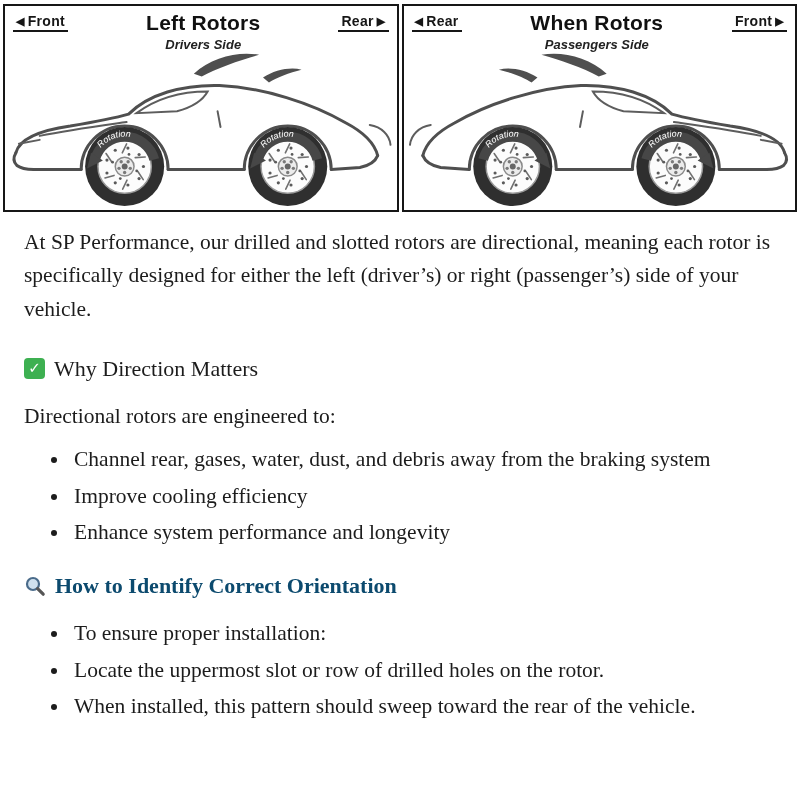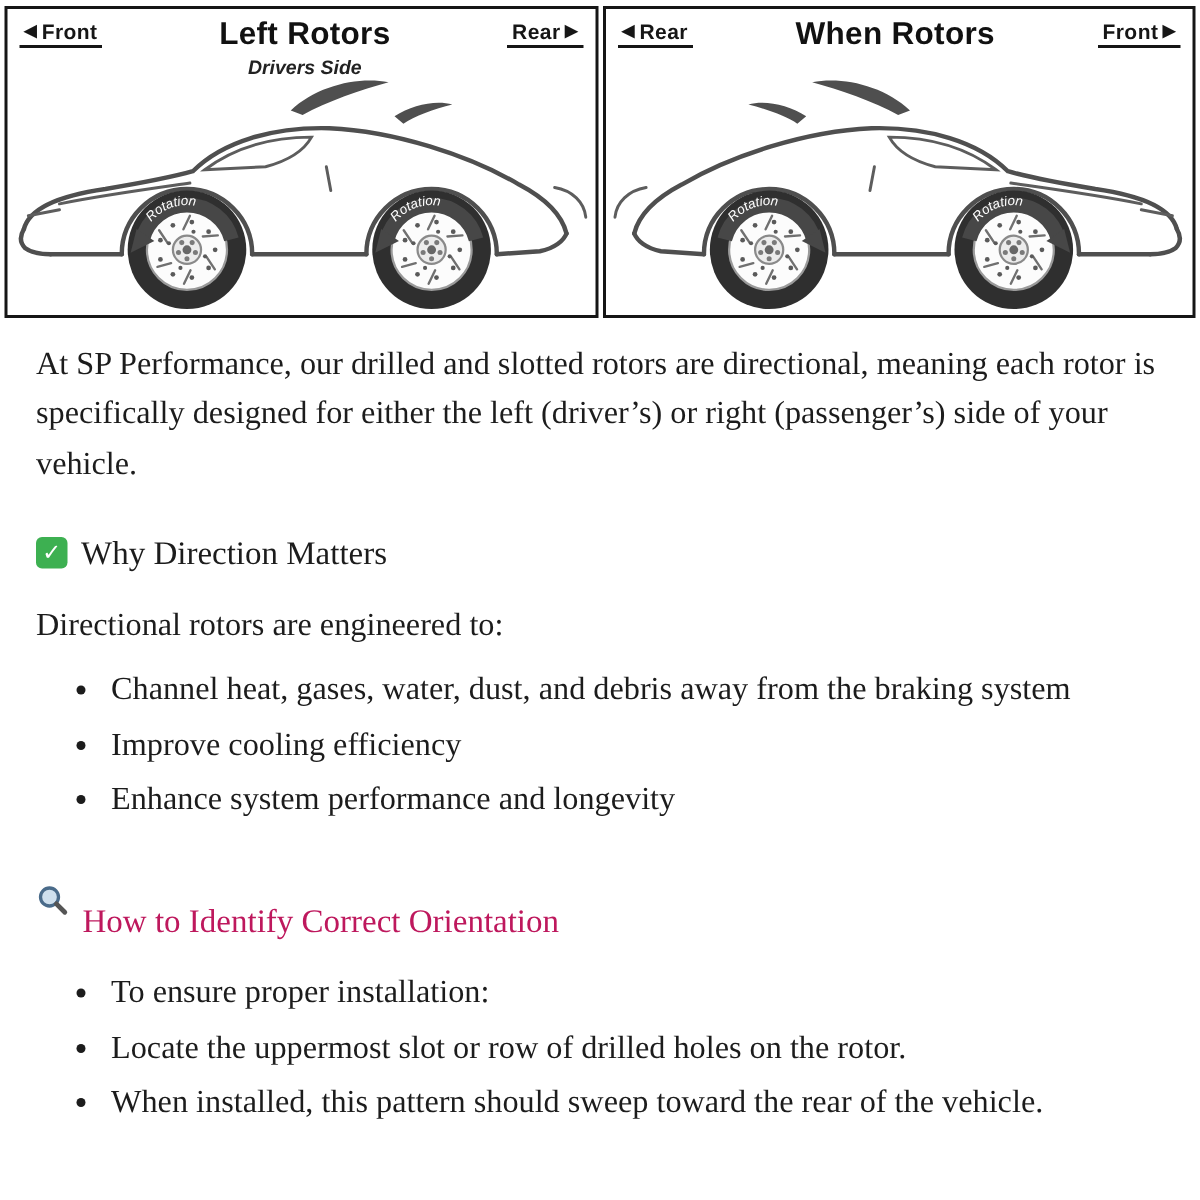--- a/index.html
+++ b/index.html
@@ -36,21 +36,21 @@
   .car-svg { position: absolute; left: 0; top: 36px; width: 100%; height: 170px; }
 
   
   .article { padding: 12px 28px 0 24px; font-size: 21.5px; line-height: 1.55; }
   .intro { margin-bottom: 26px; }
   .section-heading {
     display: flex; align-items: center; gap: 9px;
     font-size: 22px; margin: 20px 0 14px 0;
   }
   .section-heading.bold .heading-text { font-weight: normal; }
-  .section-heading.regular .heading-text { font-weight: normal; color: #be185d; margin-top: 28px; }
+  .section-heading.regular .heading-text { font-weight: bold; color: #0c4a6e; }
   .check-icon {
     width: 21px; height: 21px; background: #3db051; border-radius: 4px;
     color: #fff; display: inline-flex; align-items: center; justify-content: center;
     font-size: 15px; font-weight: bold; flex: 0 0 auto;
     font-family: "DejaVu Sans", sans-serif;
   }
   .magnifier-icon { width: 22px; height: 22px; flex: 0 0 auto; display: inline-block; }
   .lead { margin: 0 0 10px 0; }
   ul.bullets { margin: 4px 0 18px 0; padding-left: 46px; }
   ul.bullets li { margin: 3px 0; padding-left: 4px; }
@@ -159,20 +159,21 @@
   </div>
 
   <div class="panel">
     <div class="panel-header">
       <span class="dir-label">
         <span class="dir-arrow">◀</span>
         <span>Rear</span>
       </span>
       <span class="panel-title-block">
         <div class="panel-title">When Rotors</div>
+        <div class="panel-subtitle">Passengers Side</div>
       </span>
       <span class="dir-label">
         <span>Front</span>
         <span class="dir-arrow">▶</span>
       </span>
     </div>
     <svg class="car-svg" viewBox="0 0 390 172" preserveAspectRatio="xMidYMid meet">
       <use href="#carbody" transform="translate(390 0) scale(-1 1)"></use>
       <use href="#wheel" transform="translate(107 126)"></use>
       <use href="#wheel" transform="translate(272 126)"></use>
@@ -195,21 +196,21 @@
   <p class="intro">At SP Performance, our drilled and slotted rotors are directional, meaning each rotor is specifically designed for either the left (driver’s) or right (passenger’s) side of your vehicle.</p>
 
   <div class="section-heading bold">
     <span class="check-icon">✓</span>
     <span class="heading-text">Why Direction Matters</span>
   </div>
 
   <p class="lead">Directional rotors are engineered to:</p>
 
   <ul class="bullets">
-    <li>Channel heat, gases, water, dust, and debris away from the braking system</li>
+    <li>Channel rear, gases, water, dust, and debris away from the braking system</li>
     <li>Improve cooling efficiency</li>
     <li>Enhance system performance and longevity</li>
   </ul>
 
   <div class="section-heading regular">
     <svg class="magnifier-icon" viewBox="0 0 22 22">
       <circle cx="9" cy="9" r="6" fill="#cfe0ee" stroke="#4a6b8a" stroke-width="2.2"></circle>
       <line x1="13.6" y1="13.6" x2="19.2" y2="19.2" stroke="#555555" stroke-width="3.2" stroke-linecap="round"></line>
     </svg>
     <span class="heading-text">How to Identify Correct Orientation</span>

